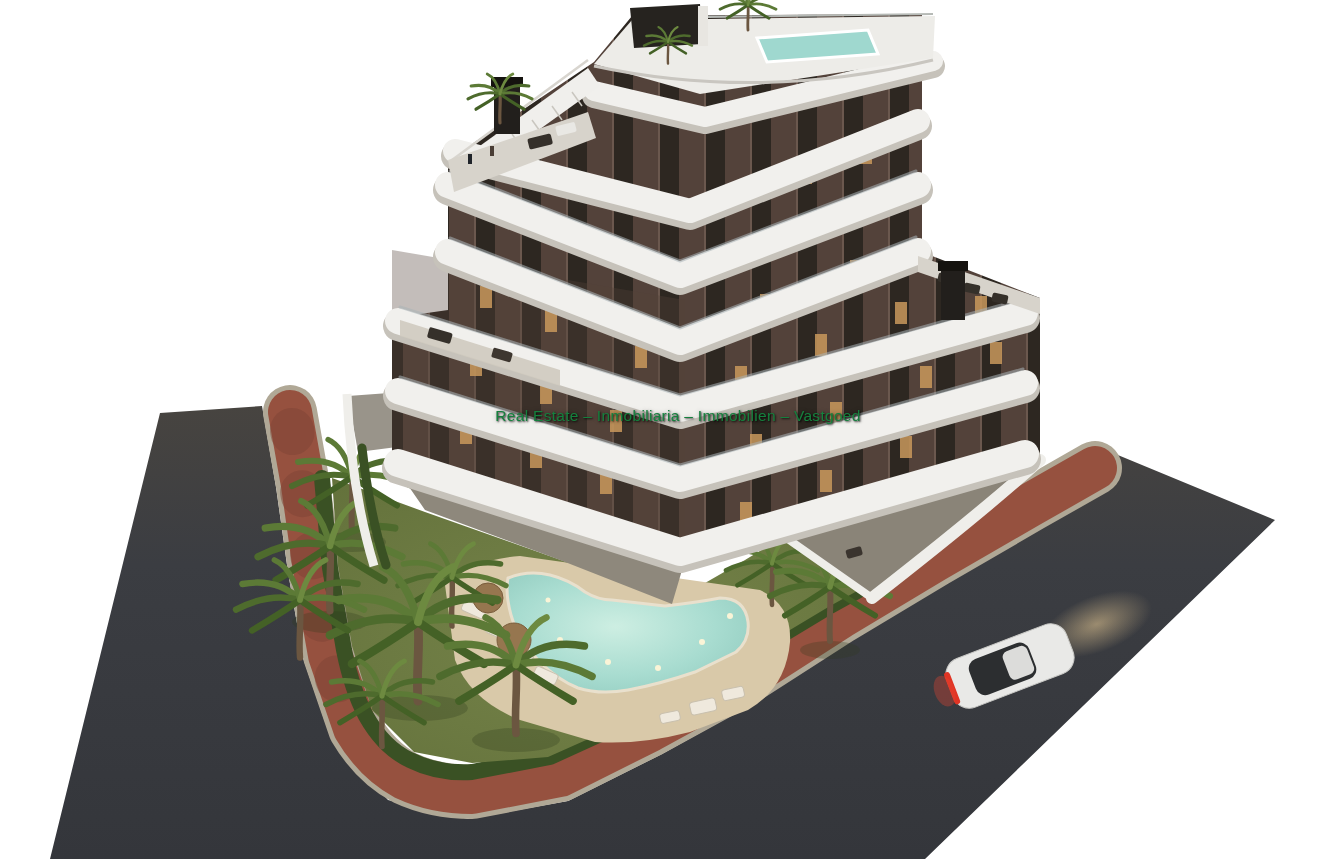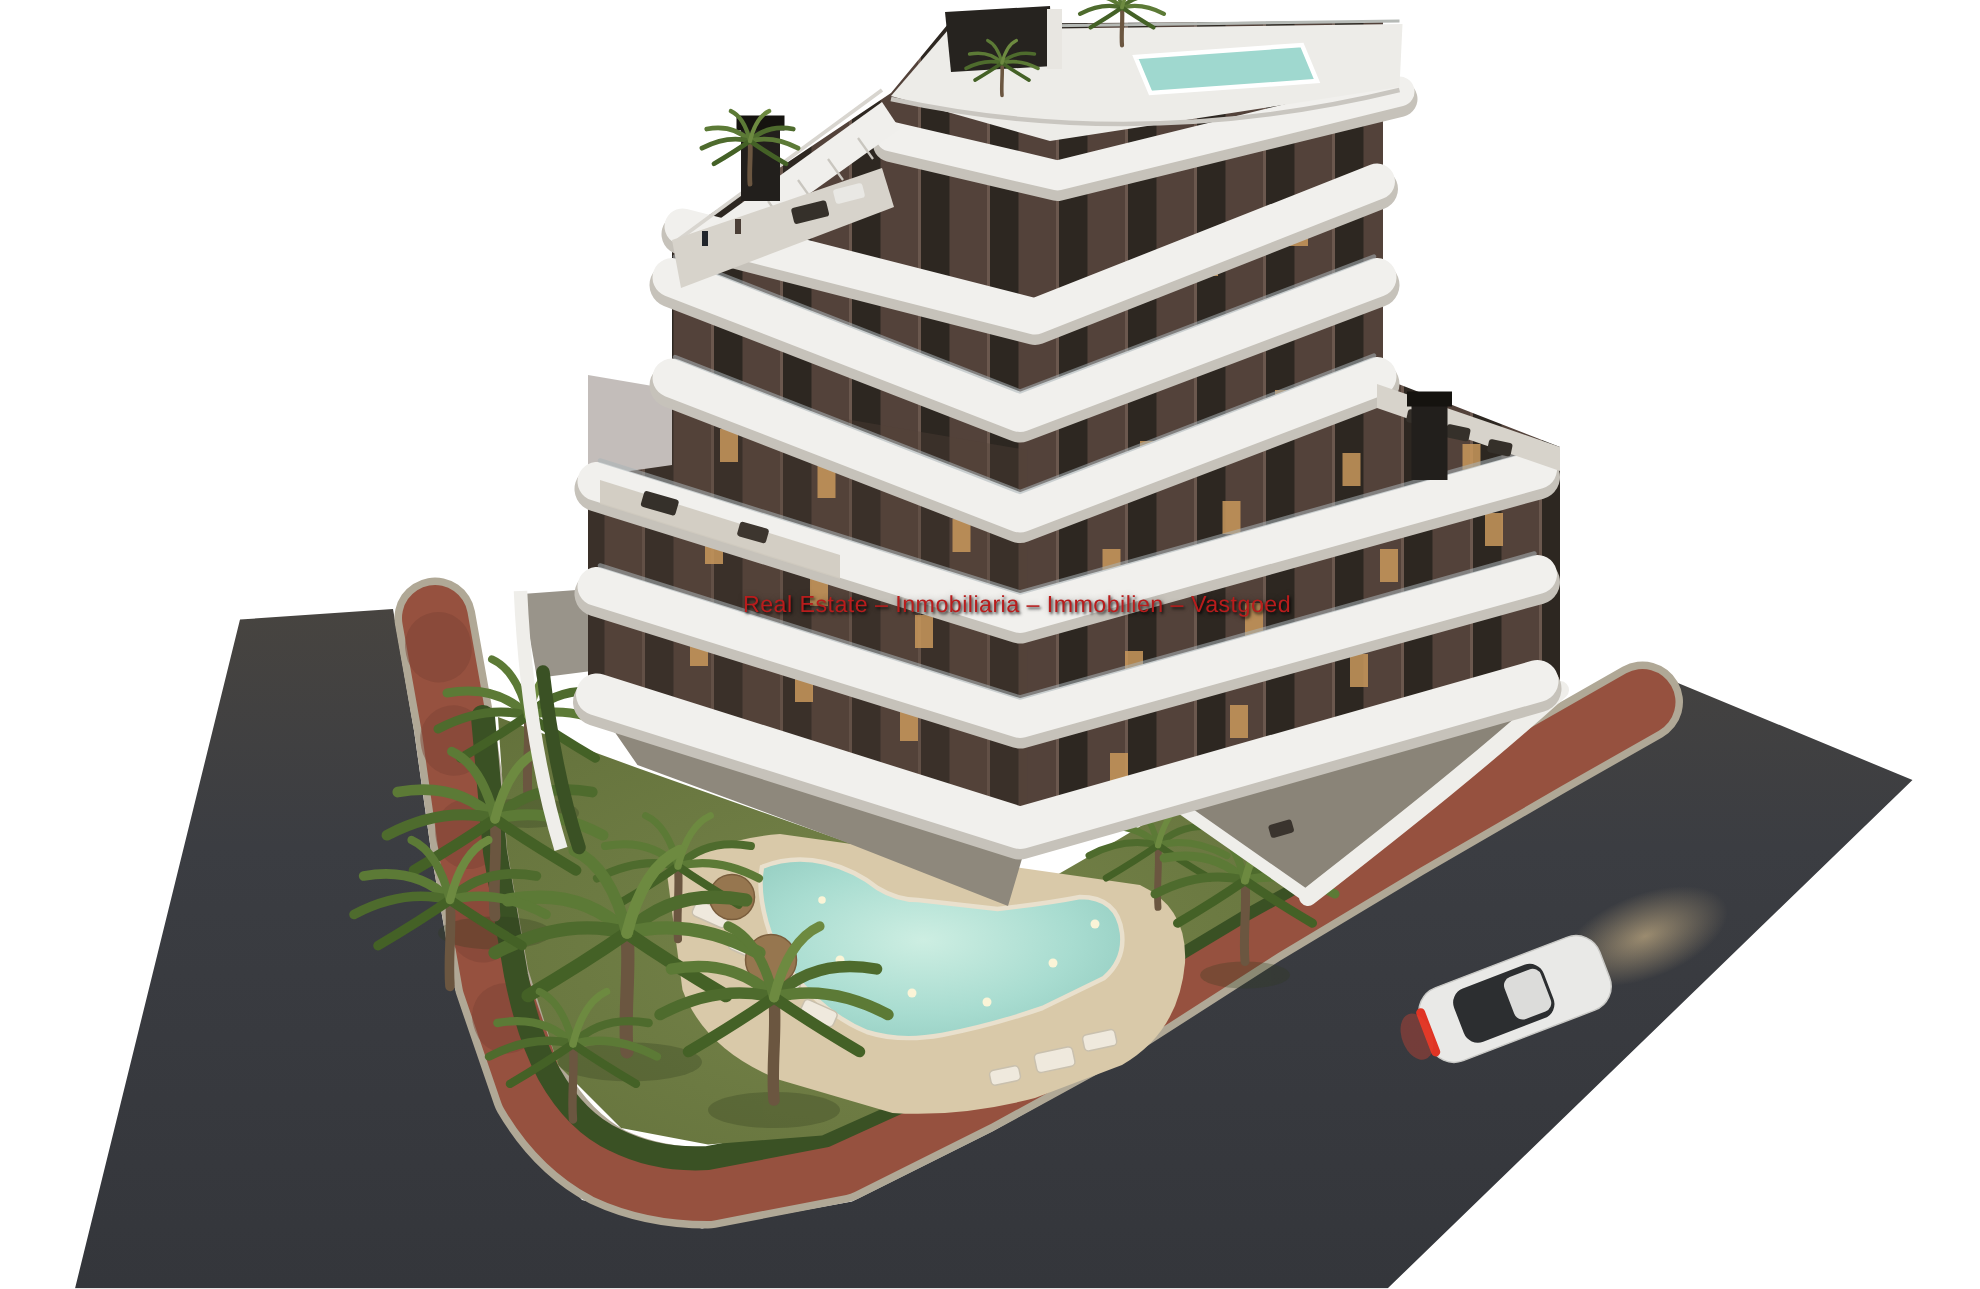--- a/index.html
+++ b/index.html
@@ -4,21 +4,21 @@
 <style>
   html,body{margin:0;padding:0;background:#ffffff;}
   #stage{position:relative;width:1320px;height:859px;overflow:hidden;background:#ffffff;
          font-family:"Liberation Sans", sans-serif;}
   #render-svg{position:absolute;left:0;top:0;width:1320px;height:859px;}
   .watermark{position:absolute;left:678px;top:391px;transform:translateX(-50%);
              text-align:center;z-index:10;pointer-events:none;white-space:nowrap;}
   .wm-title{font-size:35px;font-weight:bold;color:#ffffff;letter-spacing:.5px;
             text-decoration:underline;text-decoration-thickness:3px;text-underline-offset:5px;
             text-shadow:1px 2px 2px rgba(0,0,0,.75),0 0 8px rgba(0,0,0,.35);}
-  .wm-sub{margin-top:4px;font-size:15.5px;color:#b91c1c;letter-spacing:.3px;
+  .wm-sub{margin-top:16px;font-size:15.5px;color:#15803d;letter-spacing:.3px;
           text-shadow:1px 1px 2px rgba(0,0,0,.8),0 0 5px rgba(0,0,0,.3);text-align:right;}
 </style>
 </head>
 <body>
 
 <div id="stage">
 
 <svg id="render-svg" viewBox="0 0 1320 859">
   <defs>
     <linearGradient id="asph" x1="0" y1="0" x2="0" y2="1">

